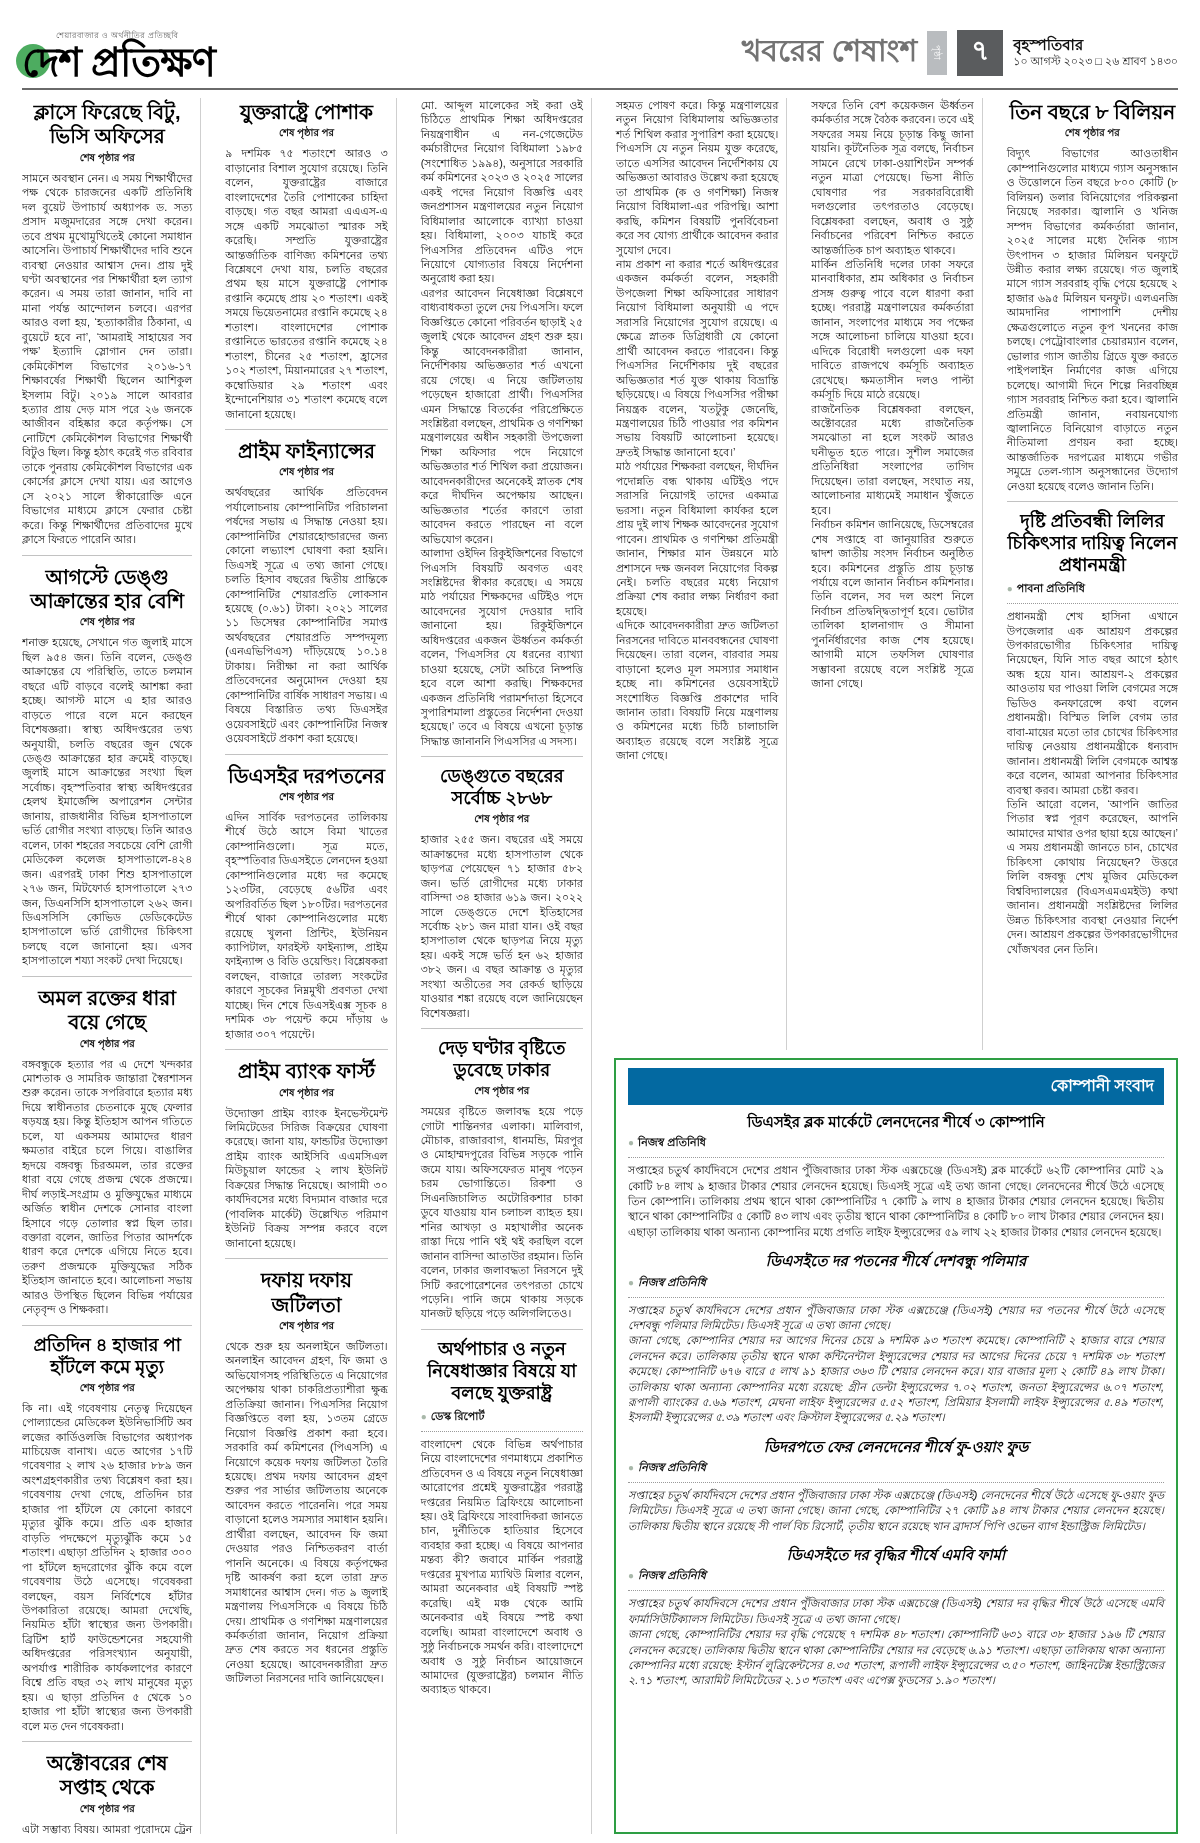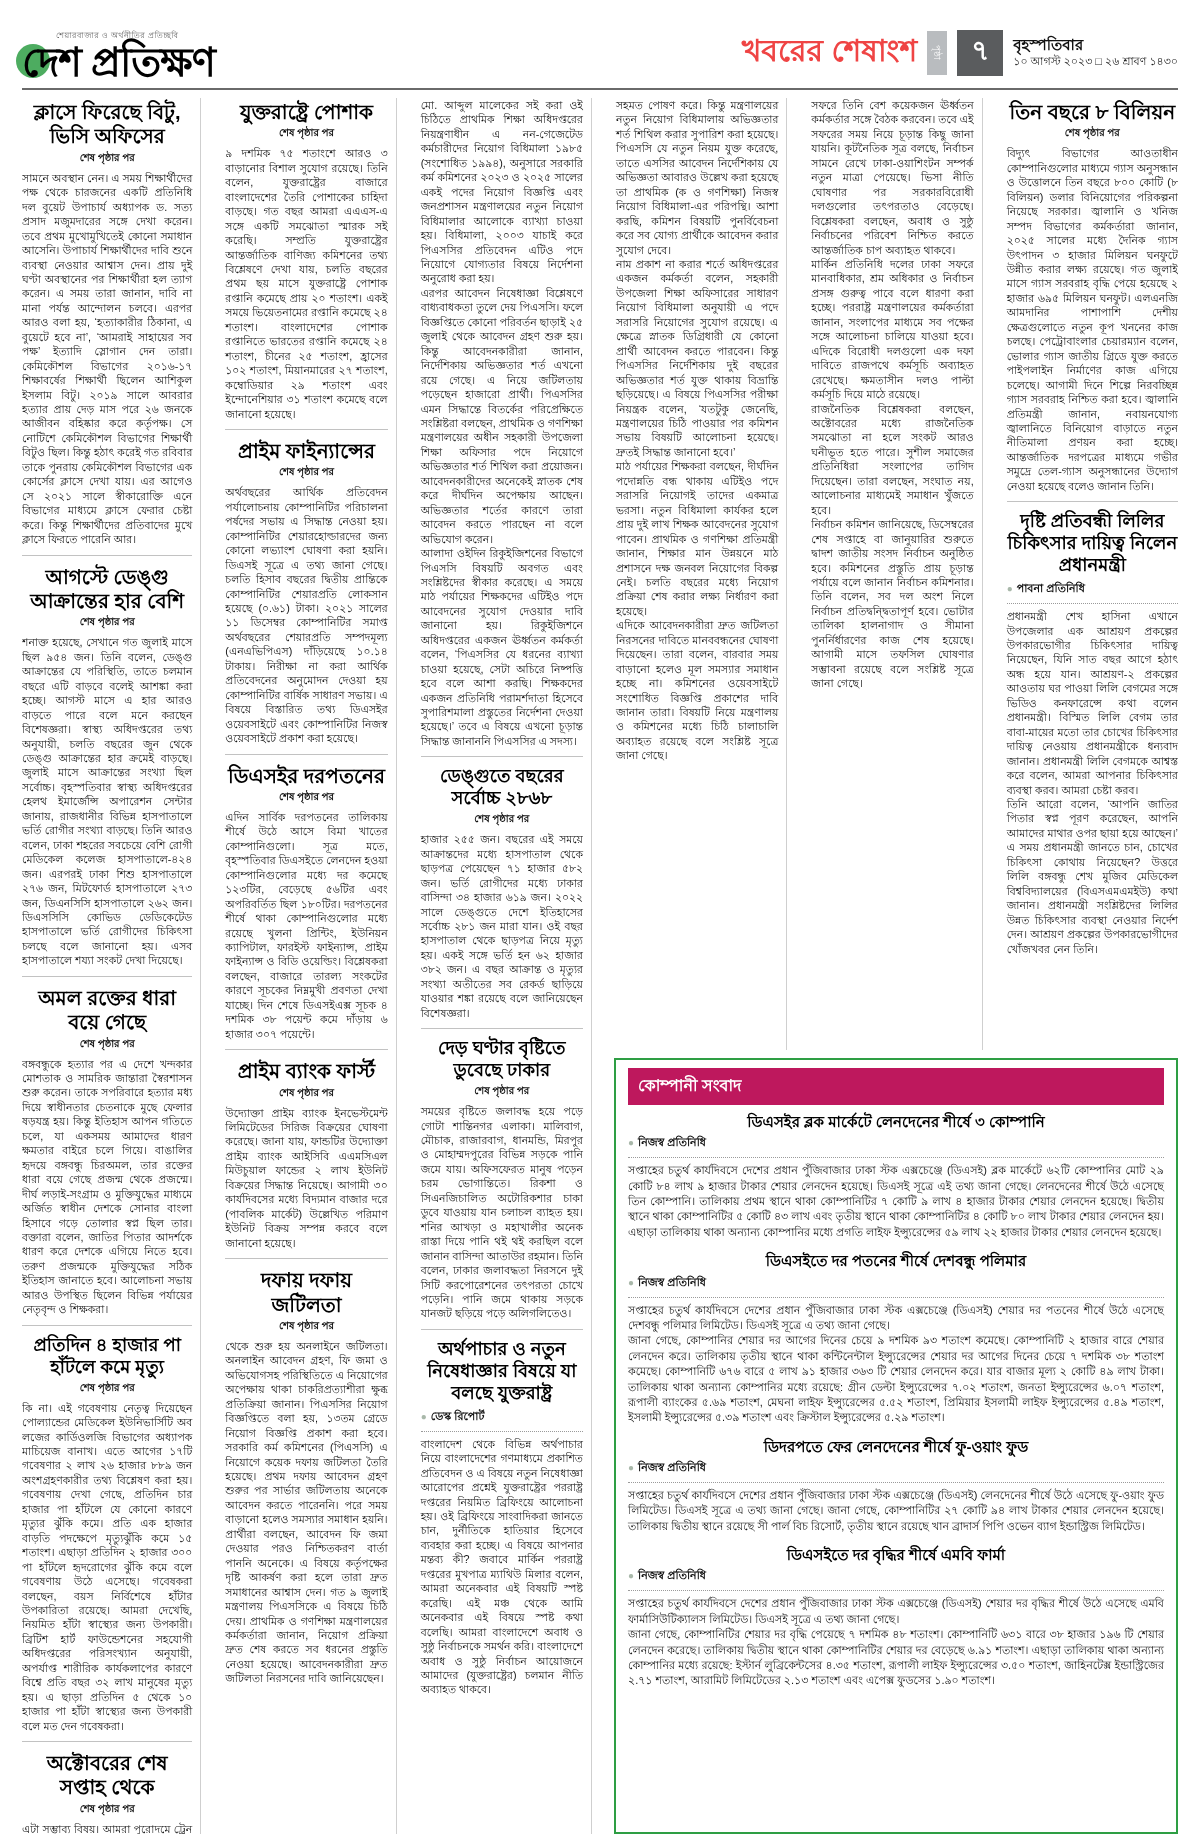--- a/index.html
+++ b/index.html
@@ -8,21 +8,21 @@
         padding:8px 22px 10px 22px;}
   
   .hdr{display:flex;align-items:flex-end;justify-content:space-between;height:74px;}
   .masthead{position:relative;}
   .tagline{font-size:8px;color:#666;margin-left:34px;letter-spacing:.5px;}
   .mast-title{position:relative;font-size:40px;font-weight:bold;color:#000;line-height:1.0;letter-spacing:-1px;}
   .logo-mark{position:absolute;left:-6px;top:2px;width:34px;height:34px;border-radius:50%;
              background:#2e9e44;opacity:.85;z-index:0;}
   .mast-text{position:relative;z-index:1;margin-top:39px;}
   .hdr-right{display:flex;align-items:center;gap:10px;padding-bottom:4px;}
-  .section-title{font-size:30px;font-weight:bold;color:#ef4444;}
+  .section-title{font-size:30px;font-weight:bold;color:#737373;}
   .page-word-box{width:20px;height:44px;background:#b9bcbf;color:#fff;font-size:9px;
                  writing-mode:vertical-rl;text-align:center;line-height:20px;}
   .page-num-box{width:46px;height:46px;background:#5a5c5e;color:#fff;font-size:28px;font-weight:bold;
                 display:flex;align-items:center;justify-content:center;}
   .date-block{line-height:1.25;}
   .weekday{font-size:15px;font-weight:bold;}
   .dateline{font-size:11px;color:#222;}
   .hdr-rule{border:0;border-top:2px solid #6a6a6a;margin:6px 0 8px 0;}
   
   .grid{display:grid;grid-template-columns:repeat(6,1fr);column-gap:16px;
@@ -37,24 +37,24 @@
   .hl{font-weight:bold;text-align:center;line-height:1.22;margin:2px 0 1px 0;color:#000;}
   .hl.lg{font-size:20px;}
   .hl.md{font-size:18px;}
   .cont{font-size:10px;font-weight:bold;text-align:center;margin:0 0 4px 0;}
   .byline{font-size:11px;font-weight:bold;border-bottom:1px dotted #9a9a9a;padding:2px 0 4px 0;margin-bottom:5px;}
   .byline .dot{color:#a9b8aa;font-size:10px;margin-right:4px;}
   .body{font-size:10.8px;line-height:1.34;text-align:justify;white-space:pre-line;color:#141414;}
   
   .cbox{grid-column:4 / 7;grid-row:2;border:2px solid #2e9e44;margin:8px 0 0 6px;
         padding:8px 12px 10px 12px;overflow:hidden;background:#fff;}
-  .cbox-header{background:#be185d;color:#fff;font-size:16px;font-weight:bold;
-               padding:5px 10px;margin-bottom:8px;}
+  .cbox-header{background:#0369a1;color:#fff;font-size:16px;font-weight:bold;
+               padding:5px 10px;margin-bottom:8px;text-align:right;}
   .cbox article{margin-bottom:6px;}
-  .cbox article + article{border-top:none;padding-top:4px;}
+  .cbox article + article{border-top:none;padding-top:4px;font-style:italic;}
   .cbox .hl{font-size:15px;}
   .cbox .body{font-size:11px;line-height:1.4;}
 </style>
 </head>
 <body>
 
 <div class="page">
 
   <header class="hdr">
     <div class="masthead">

